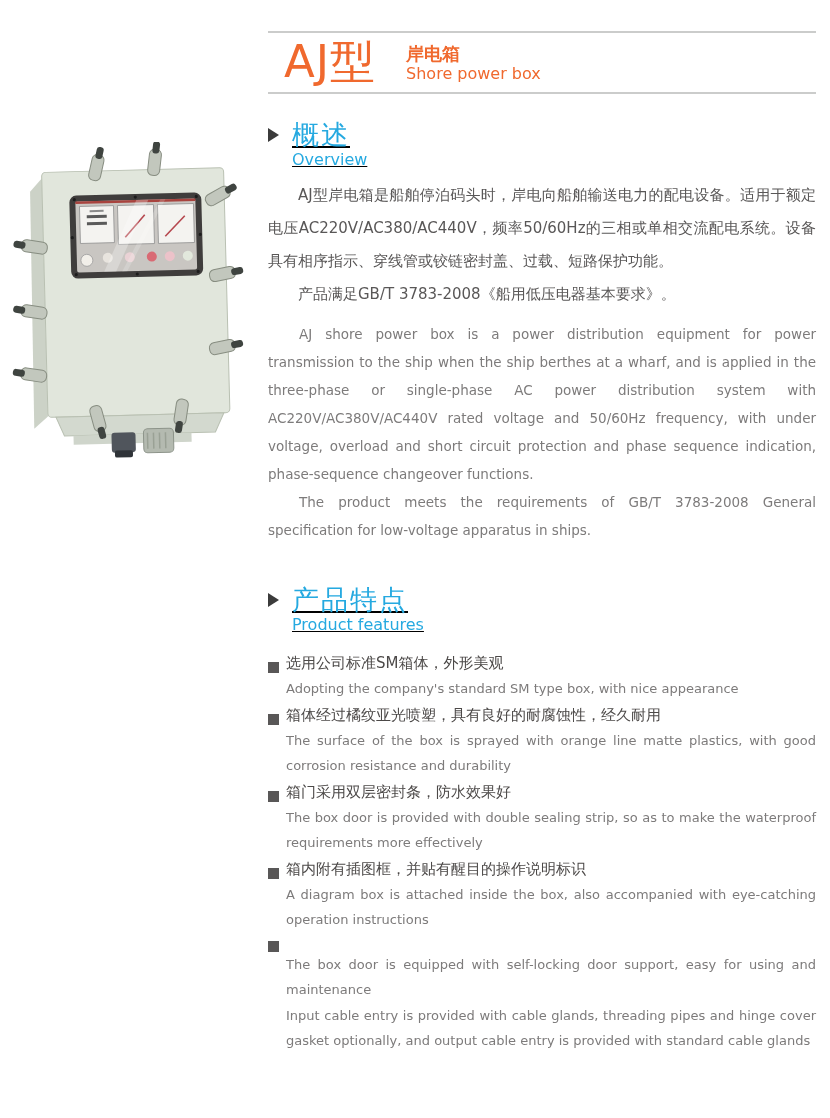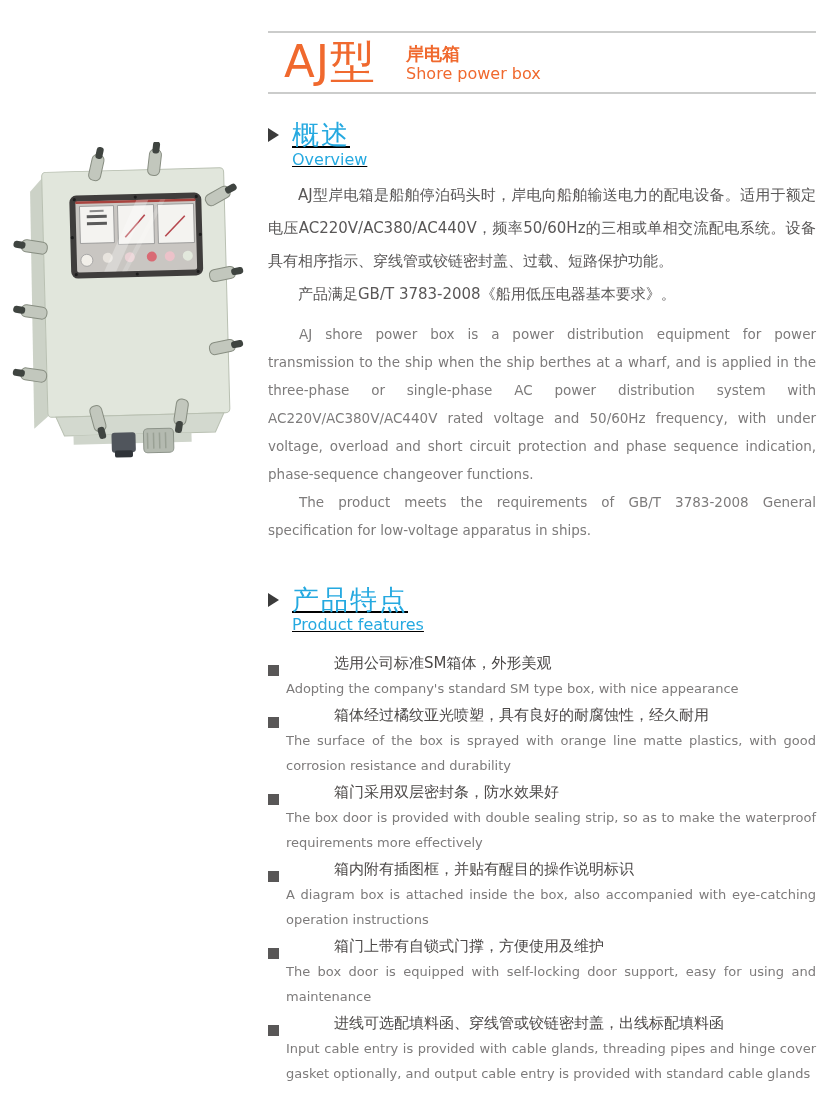--- a/index.html
+++ b/index.html
@@ -29,21 +29,21 @@
   .section-header.features{margin-top:40px;}
   .tri{width:0;height:0;border-left:11px solid #3b3b3b;border-top:7px solid transparent;border-bottom:7px solid transparent;margin-top:9px;flex:none;}
   .sec-zh{font-size:27px;line-height:1.15;color:#25a9e0;letter-spacing:2px;}
   .sec-en{font-size:16px;line-height:1.25;color:#25a9e0;}
 
   .para-zh{margin:9px 0 0;font-size:15px;line-height:33px;color:#595757;text-align:justify;text-indent:2em;}
   .para-en{margin:8px 0 0;font-size:13.5px;line-height:28px;color:#7d7b7b;text-align:justify;text-indent:2.3em;}
 
   .features-list{margin-top:15px;}
   .feat{margin-top:1px;}
-  .feat-zh-row{display:flex;align-items:flex-end;gap:48px;}
+  .feat-zh-row{display:flex;align-items:center;}
   .bullet{width:11px;height:11px;background:#595757;margin:8px 7px 0 0;flex:none;}
   .feat-zh{font-size:15px;line-height:26px;color:#4c4948;}
   .feat-en{margin:0;padding-left:18px;font-size:13px;line-height:25px;color:#7d7b7b;text-align:justify;}
 </style>
 </head>
 <body>
 
 <div class="page">
 
   <div class="photo-wrap">
@@ -214,28 +214,23 @@
           <div class="feat-zh-row">
             <span class="bullet"></span>
             <span class="feat-zh">箱内附有插图框，并贴有醒目的操作说明标识</span>
           </div>
           <p class="feat-en">A diagram box is attached inside the box, also accompanied with eye-catching operation instructions</p>
         </div>
 
         <div class="feat">
           <div class="feat-zh-row">
             <span class="bullet"></span>
-            <span class="feat-zh">箱门上带有自锁式门撑，方便使用及维护</span>
           </div>
           <p class="feat-en">The box door is equipped with self-locking door support, easy for using and maintenance</p>
         </div>
 
         <div class="feat">
-          <div class="feat-zh-row">
-            <span class="bullet"></span>
-            <span class="feat-zh">进线可选配填料函、穿线管或铰链密封盖，出线标配填料函</span>
-          </div>
           <p class="feat-en">Input cable entry is provided with cable glands, threading pipes and hinge cover gasket optionally, and output cable entry is provided with standard cable glands</p>
         </div>
       </div>
 
   </div>
 </div>
 
 </body></html>

